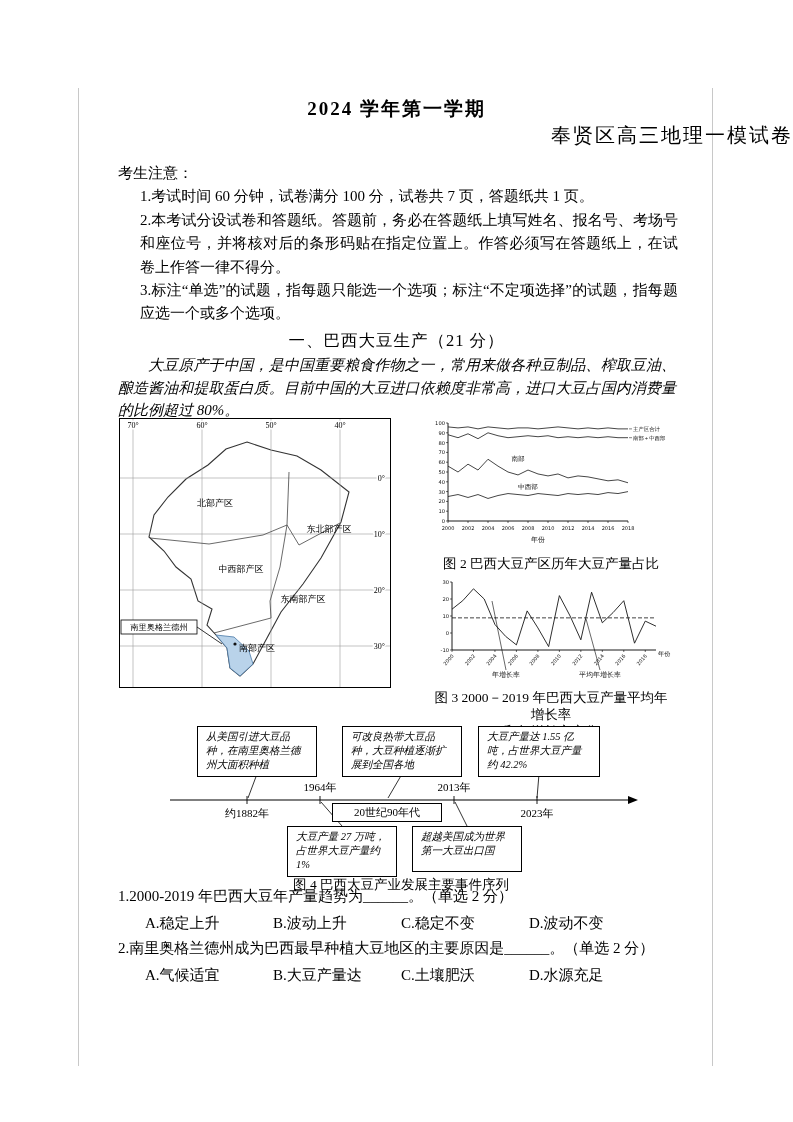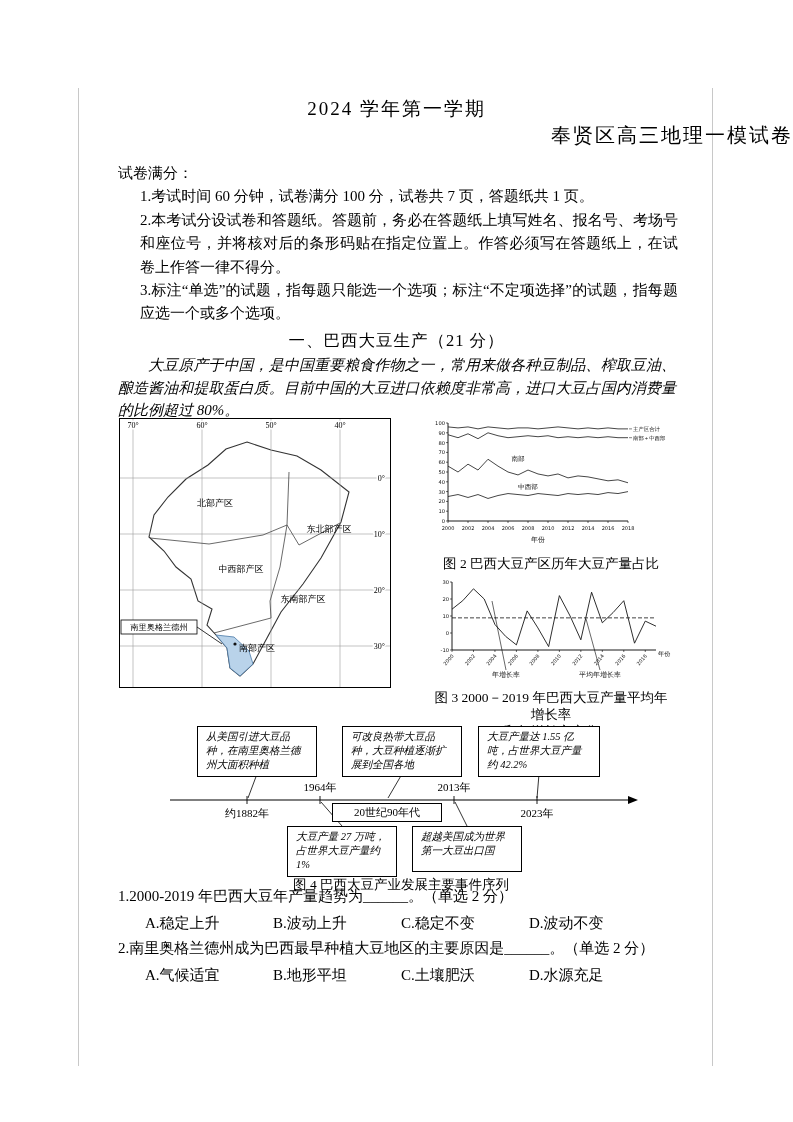--- a/index.html
+++ b/index.html
@@ -2,21 +2,21 @@
 <html><head>
 <meta charset="utf-8">
 <style>
   *{margin:0;padding:0;box-sizing:border-box}
   html,body{background:#e8e8e8}
   body{font-family:"Liberation Serif","DejaVu Serif",serif;color:#000}
   .page{position:relative;width:793px;height:1122px;margin:0 auto;background:#fff;overflow:hidden}
   .margin-line{position:absolute;top:88px;bottom:56px;width:1px;background:#c8c8c8}
   .margin-line.left{left:78px}
   .margin-line.right{left:712px}
-  .title1{position:absolute;top:96px;left:0;width:100%;text-align:center;font-size:19px;font-weight:400;letter-spacing:2px}
+  .title1{position:absolute;top:96px;left:0;width:100%;text-align:center;font-size:19px;font-weight:700;letter-spacing:2px}
   .title2{position:absolute;top:122px;left:0;width:100%;text-align:right;font-size:20px;font-weight:400;letter-spacing:2px}
   .notice{position:absolute;left:118px;top:162px;width:560px;font-size:15px;line-height:1.56}
   .notice-item{margin-left:22px;text-align:justify}
   .section-heading{position:absolute;top:330px;left:0;width:100%;text-align:center;font-size:16.5px;font-weight:400;letter-spacing:1px}
   .intro{position:absolute;left:118px;top:354px;width:558px;font-size:15px;line-height:1.5;text-indent:2em;text-align:justify;font-style:italic}
   .caption{text-align:center;font-size:13.5px;line-height:17px;margin-top:3px}
   
   .fig1{position:absolute;left:119px;top:418px;width:272px}
   .fig1 svg text{font-family:"Liberation Serif","DejaVu Serif",serif}
   
@@ -41,21 +41,21 @@
 <body>
 
 <div class="page">
   <div class="margin-line left"></div>
   <div class="margin-line right"></div>
 
   <div class="title1">2024 学年第一学期</div>
   <div class="title2">奉贤区高三地理一模试卷</div>
 
   <div class="notice">
-    <div>试卷满分：</div>
+    <div>考生注意：</div>
     <div class="notice-item">1.考试时间 60 分钟，试卷满分 100 分，试卷共 7 页，答题纸共 1 页。</div>
     <div class="notice-item">2.本考试分设试卷和答题纸。答题前，务必在答题纸上填写姓名、报名号、考场号和座位号，并将核对后的条形码贴在指定位置上。作答必须写在答题纸上，在试卷上作答一律不得分。</div>
     <div class="notice-item">3.标注“单选”的试题，指每题只能选一个选项；标注“不定项选择”的试题，指每题应选一个或多个选项。</div>
   </div>
 
   <div class="section-heading">一、巴西大豆生产（21 分）</div>
   <div class="intro">大豆原产于中国，是中国重要粮食作物之一，常用来做各种豆制品、榨取豆油、酿造酱油和提取蛋白质。目前中国的大豆进口依赖度非常高，进口大豆占国内消费量的比例超过 80%。</div>
 
   <div class="fig1">
     <svg width="272" height="270" viewBox="0 0 272 270">
@@ -256,18 +256,18 @@
       <span class="option">A.稳定上升</span>
       <span class="option">B.波动上升</span>
       <span class="option">C.稳定不变</span>
       <span class="option">D.波动不变</span>
     </div>
   </div>
   <div class="question q2">
     <div>2.南里奥格兰德州成为巴西最早种植大豆地区的主要原因是______。（单选 2 分）</div>
     <div class="options">
       <span class="option">A.气候适宜</span>
-      <span class="option">B.地形平坦</span>
+      <span class="option">B.大豆产量达</span>
       <span class="option">C.土壤肥沃</span>
       <span class="option">D.水源充足</span>
     </div>
   </div>
 </div>
 
 </body></html>

